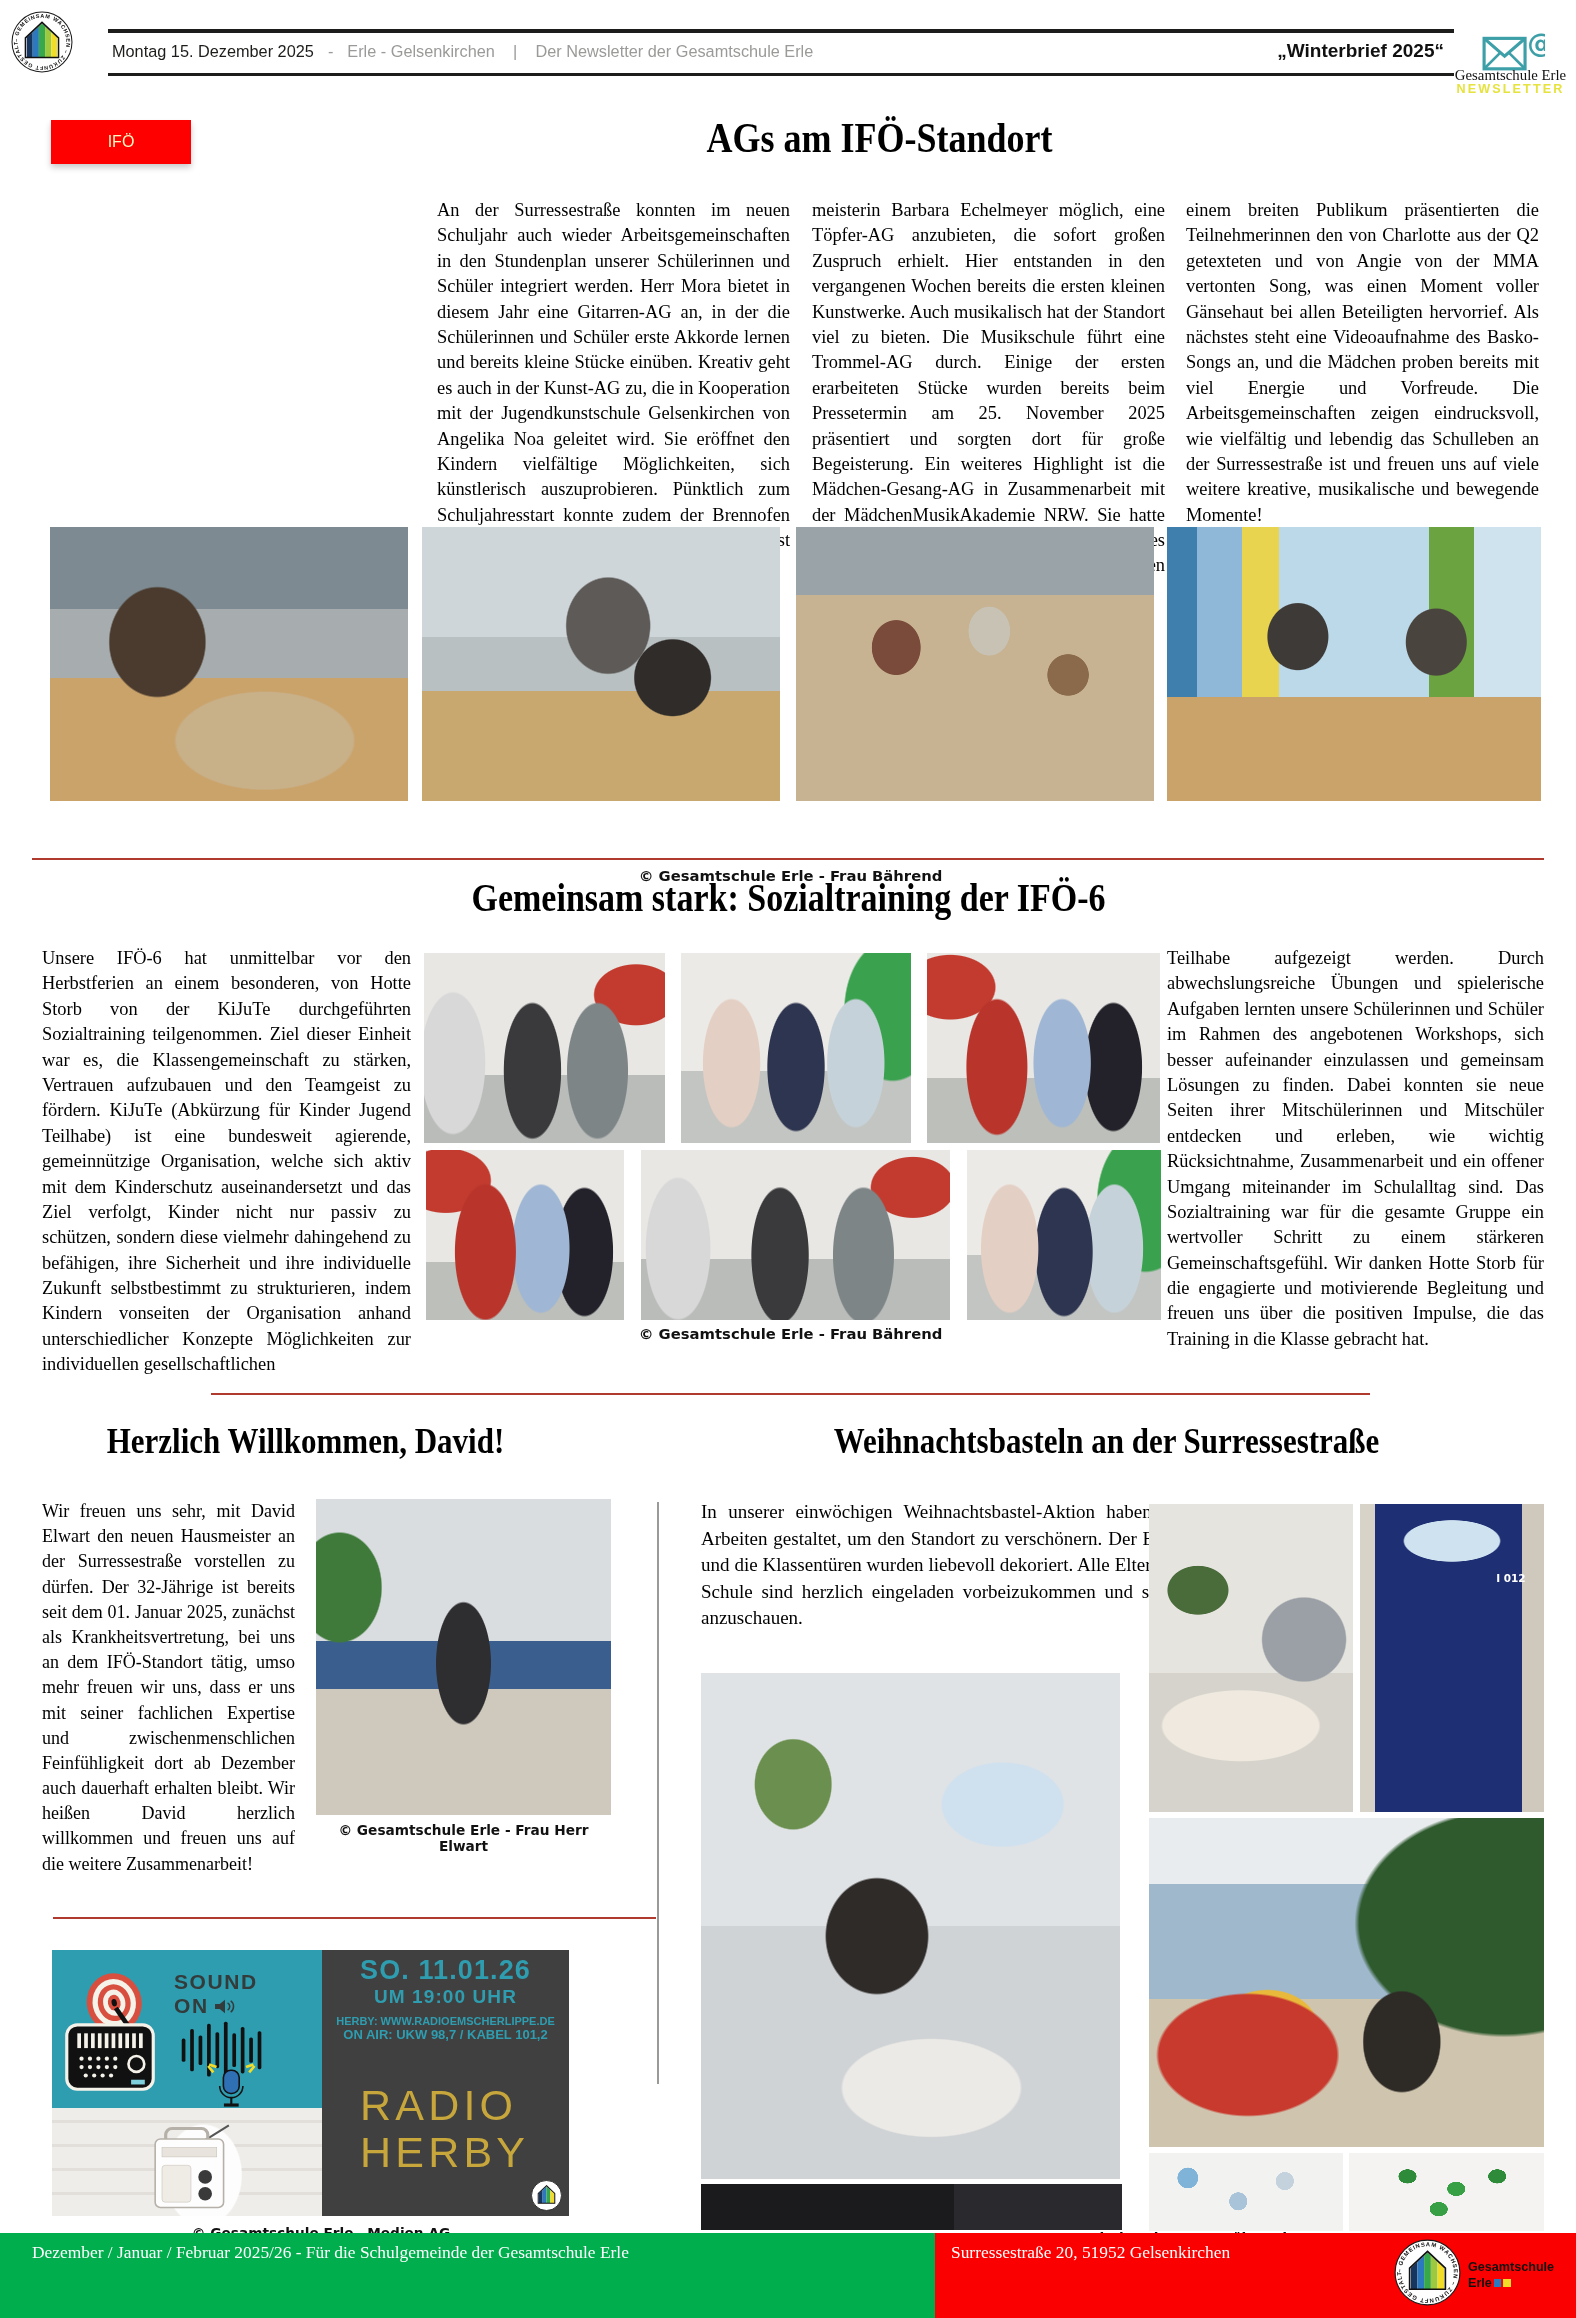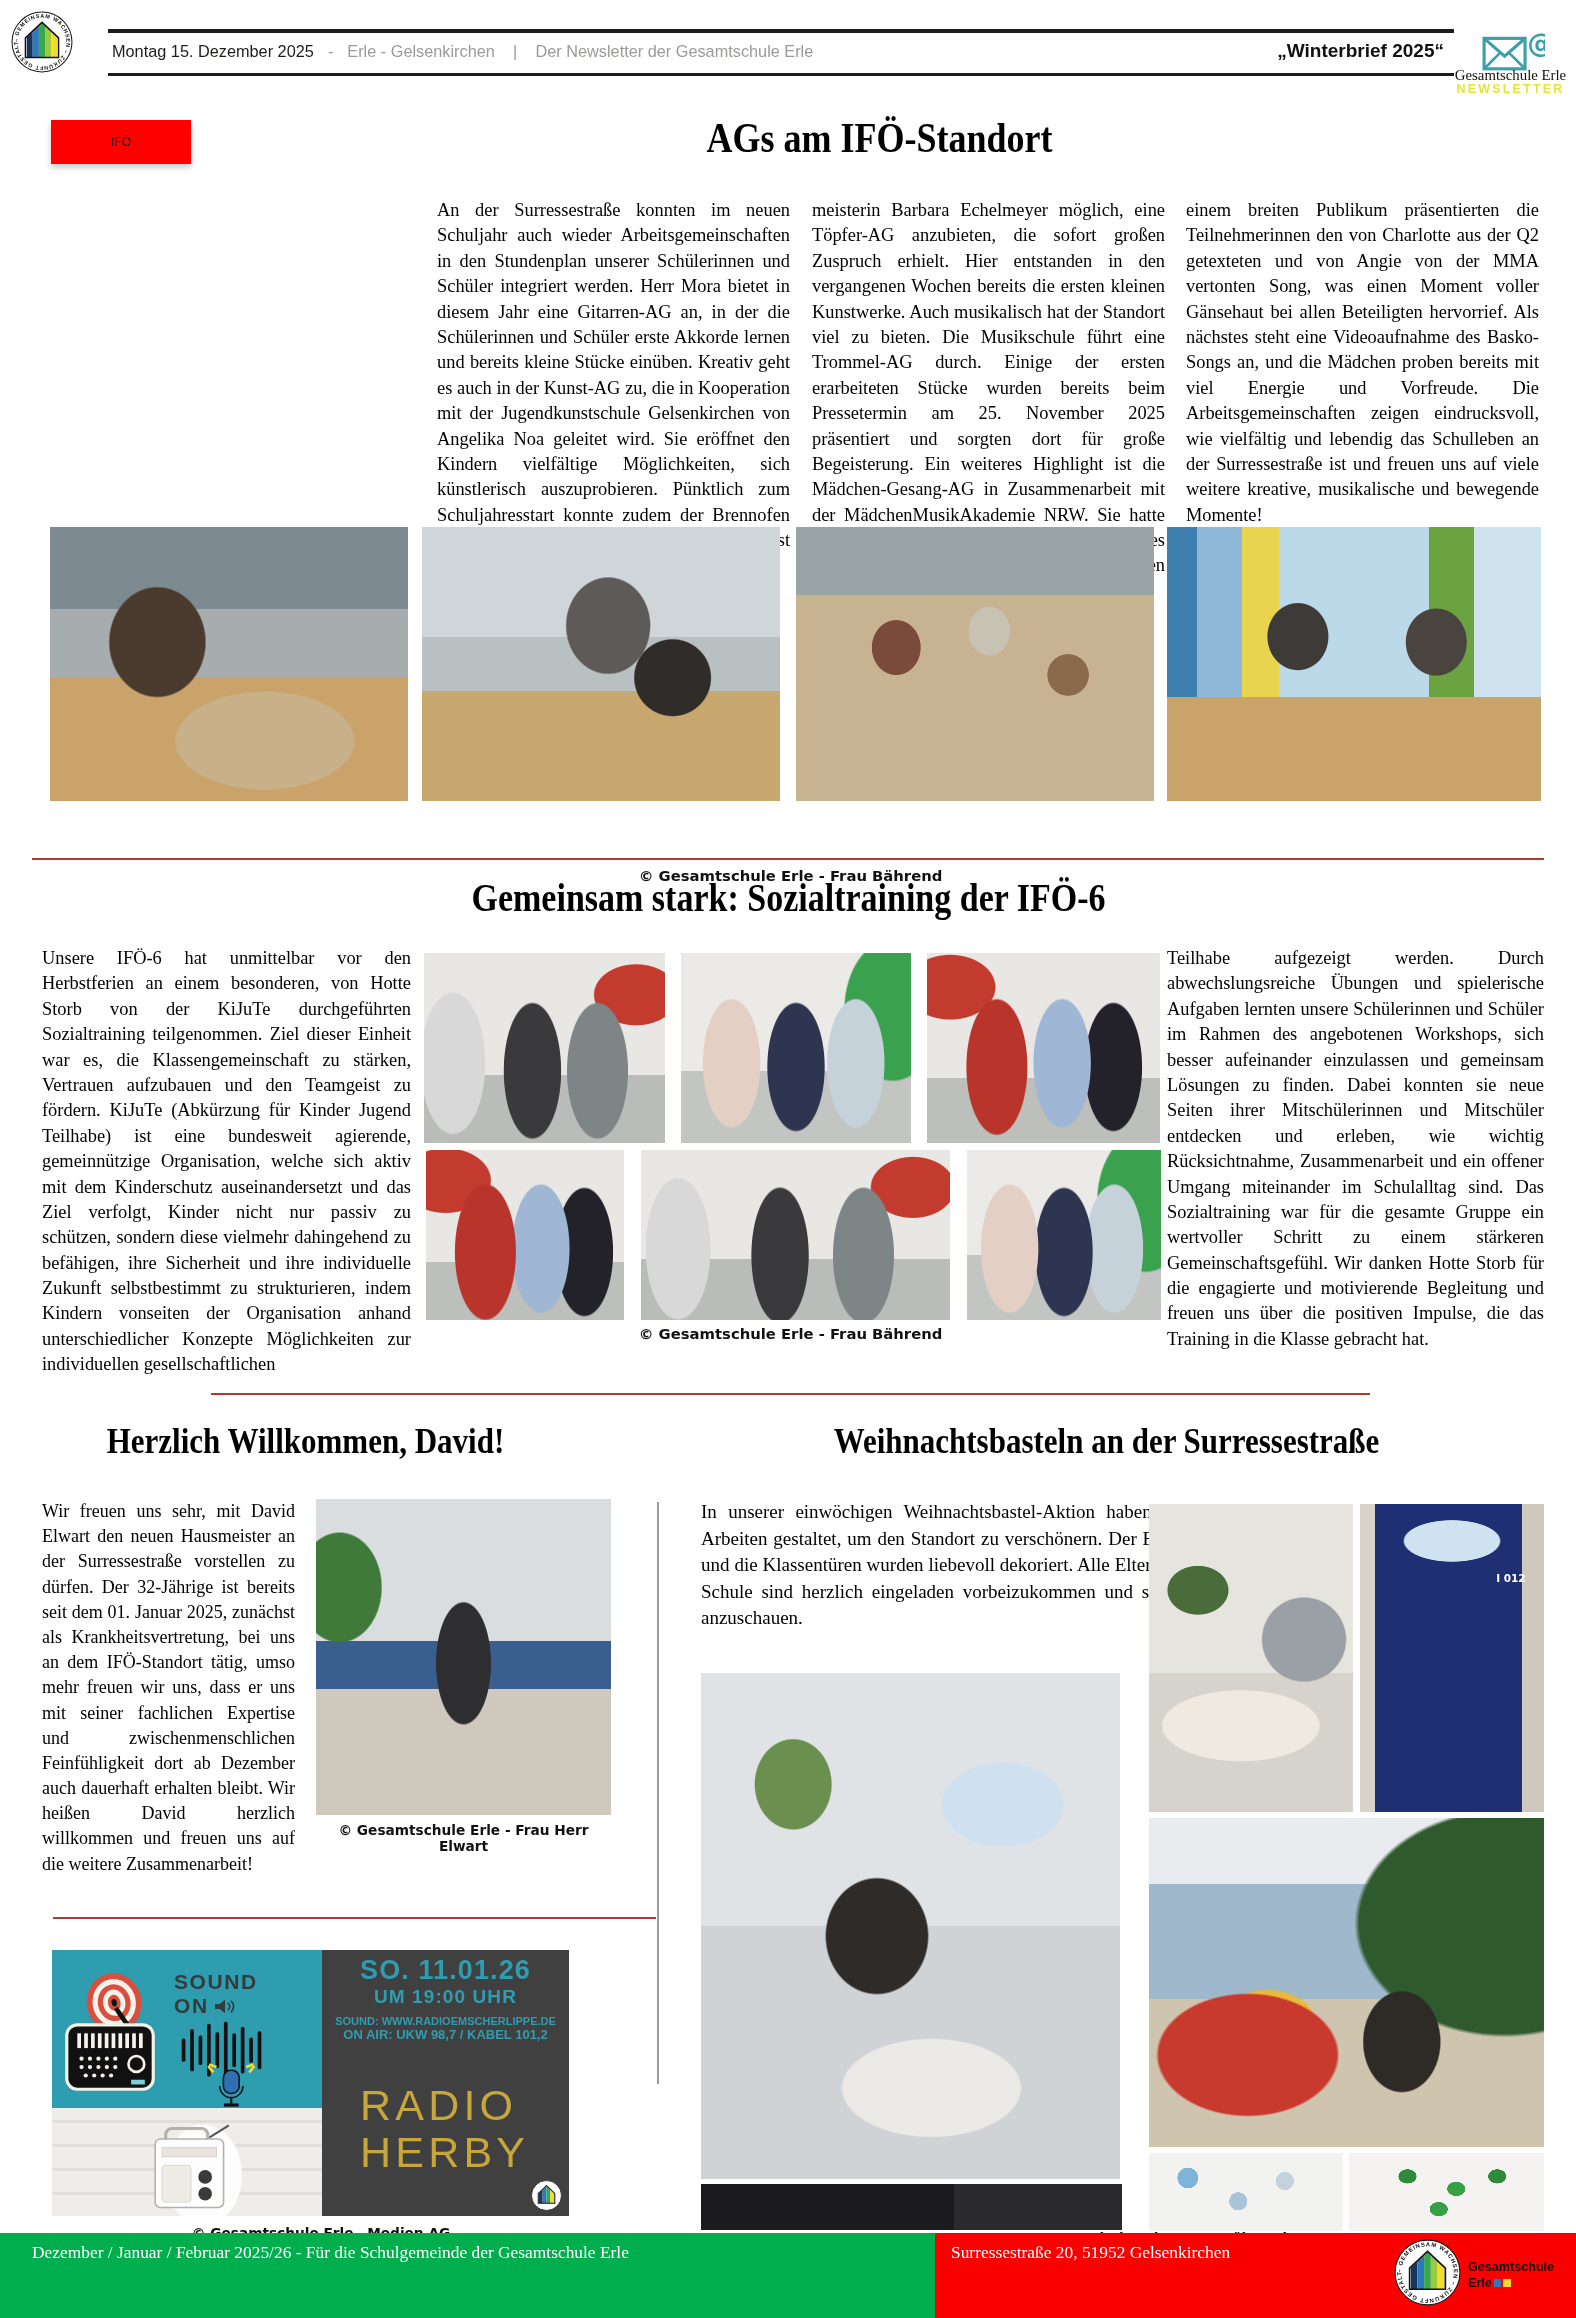--- a/index.html
+++ b/index.html
@@ -8,21 +8,21 @@
   .abs{position:absolute;}
   .rule{background:#1d1d1b;}
   .red-rule{background:#B03A2E;height:2.1px;}
   .vline{background:#9a9a98;width:1.6px;}
   .hdr-txt{font-family:"Liberation Sans",sans-serif;font-size:16.3px;color:#9a9a98;white-space:nowrap;}
   .hdr-date{color:#1d1d1b;}
   .issue{font-family:"Liberation Sans",sans-serif;font-weight:bold;font-size:19px;color:#101010;text-align:right;}
   .logo-school{font-family:"Liberation Serif",serif;font-size:14.8px;color:#111;text-align:center;}
   .logo-news{font-family:"Liberation Sans",sans-serif;font-weight:bold;font-size:12.6px;color:#E6E33F;
              letter-spacing:2.1px;text-align:center;}
-  .badge{background:#FE0000;color:#0f172a;font-family:"Liberation Sans",sans-serif;font-size:12px;
+  .badge{background:#FE0000;color:#fef9c3;font-family:"Liberation Sans",sans-serif;font-size:16px;
          display:flex;align-items:center;justify-content:center;box-shadow:0 4.2px 6.3px rgba(0,0,0,.22);}
   .h-title{font-weight:bold;color:#000;text-align:center;transform:scaleY(1.18);transform-origin:center;}
   .h1{font-size:36px;}
   .h2{font-size:34px;}
   .h3{font-size:31px;}
   .body-col{font-size:18.4px;line-height:1.38;text-align:justify;color:#000;}
   .caption{font-family:"DejaVu Sans",sans-serif;font-weight:700;font-size:14.8px;color:#111;text-align:center;}
   .ph{position:absolute;background:#ccc;}
   .overlay-label{position:absolute;font-family:"DejaVu Sans",sans-serif;font-weight:700;color:#0d0d0d;}
 
@@ -311,21 +311,21 @@
             <polygon points="2,11 11,11 21,3 21,29 11,21 2,21" fill="#343b3b"></polygon>
             <path d="M26,9 a8,8 0 0 1 0,14 M32,5 a14,14 0 0 1 0,22" stroke="#343b3b" stroke-width="3" fill="none"></path>
           </svg>
         </div>
       </div>
     </div>
 
     <div class="info">
       <div class="l1">SO. 11.01.26</div>
       <div class="l2">UM 19:00 UHR</div>
-      <div class="l3">SOUND: WWW.RADIOEMSCHERLIPPE.DE</div>
+      <div class="l3">HERBY: WWW.RADIOEMSCHERLIPPE.DE</div>
       <div class="l4">ON AIR: UKW 98,7 / KABEL 101,2</div>
     </div>
 
     <div class="yellow">
       <div class="radio-word" style="position:absolute;left:38px;top:33px">RADIO</div>
       <div class="radio-word" style="position:absolute;left:38px;top:80px">HERBY</div>
       <svg style="position:absolute;right:7.4px;bottom:5.3px;width:31px;height:31px" viewBox="0 0 120 120">
         <defs>
             <clipPath id="houseclip3">
               <path d="M60,24 L90,52 L90,90 L30,90 L30,52 Z"></path>

